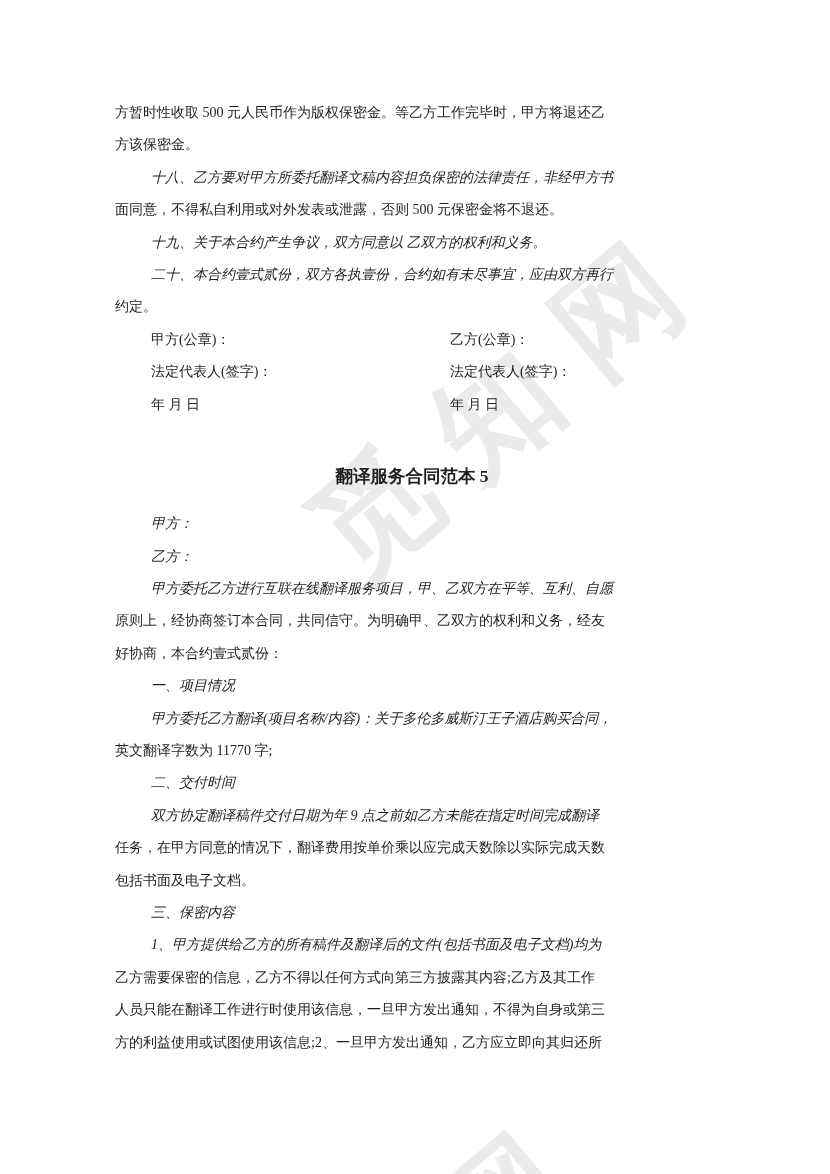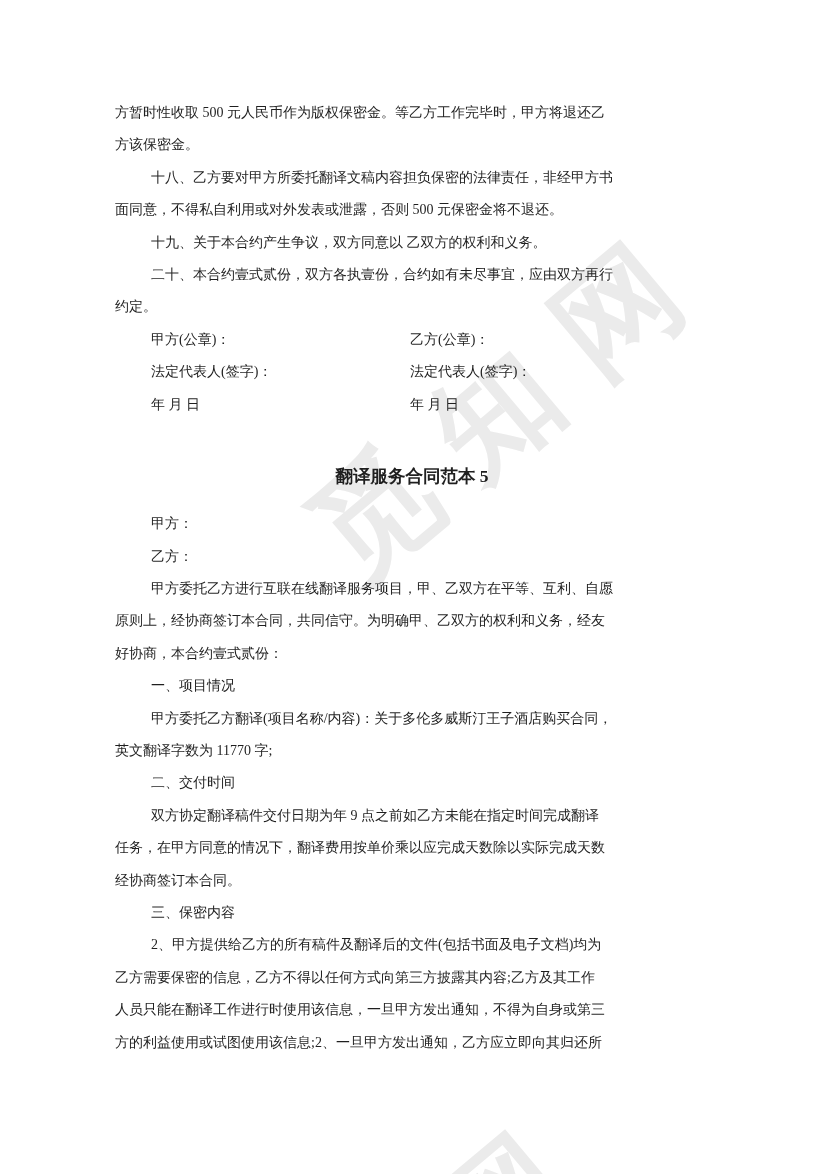--- a/index.html
+++ b/index.html
@@ -37,22 +37,22 @@
     width: 594px;
     padding-top: 97px;
     color: #1f1f1f;
     z-index: 1;
   }
   .line {
     height: 32.4px; line-height: 32.4px;
     font-size: 14px;
     white-space: pre;
   }
-  .indent { padding-left: 36px; }
-  .sig-row { display: flex; }
+  .indent { padding-left: 36px; font-style: italic; }
+  .sig-row { display: flex; gap: 40px; }
   .sig-col-a { width: 295px; padding-left: 36px; box-sizing: border-box; }
   .sig-col-b { flex: 1; }
   .title-line {
     text-align: center;
     font-weight: bold;
     font-size: 17.5px;
     margin-top: 39px;
     margin-bottom: 16px;
     padding-left: 0;
   }
@@ -94,21 +94,21 @@
     <div class="line indent">乙方：</div>
     <div class="line indent">甲方委托乙方进行互联在线翻译服务项目，甲、乙双方在平等、互利、自愿</div>
     <div class="line">原则上，经协商签订本合同，共同信守。为明确甲、乙双方的权利和义务，经友</div>
     <div class="line">好协商，本合约壹式贰份：</div>
     <div class="line indent">一、项目情况</div>
     <div class="line indent">甲方委托乙方翻译(项目名称/内容)：关于多伦多威斯汀王子酒店购买合同，</div>
     <div class="line">英文翻译字数为 11770 字;</div>
     <div class="line indent">二、交付时间</div>
     <div class="line indent">双方协定翻译稿件交付日期为年 9 点之前如乙方未能在指定时间完成翻译</div>
     <div class="line">任务，在甲方同意的情况下，翻译费用按单价乘以应完成天数除以实际完成天数</div>
-    <div class="line">经协商签订本合同。</div>
+    <div class="line">包括书面及电子文档。</div>
     <div class="line indent">三、保密内容</div>
-    <div class="line indent">2、甲方提供给乙方的所有稿件及翻译后的文件(包括书面及电子文档)均为</div>
+    <div class="line indent">1、甲方提供给乙方的所有稿件及翻译后的文件(包括书面及电子文档)均为</div>
     <div class="line">乙方需要保密的信息，乙方不得以任何方式向第三方披露其内容;乙方及其工作</div>
     <div class="line">人员只能在翻译工作进行时使用该信息，一旦甲方发出通知，不得为自身或第三</div>
     <div class="line">方的利益使用或试图使用该信息;2、一旦甲方发出通知，乙方应立即向其归还所</div>
 
   </div>
 </div>
 
 </body></html>

